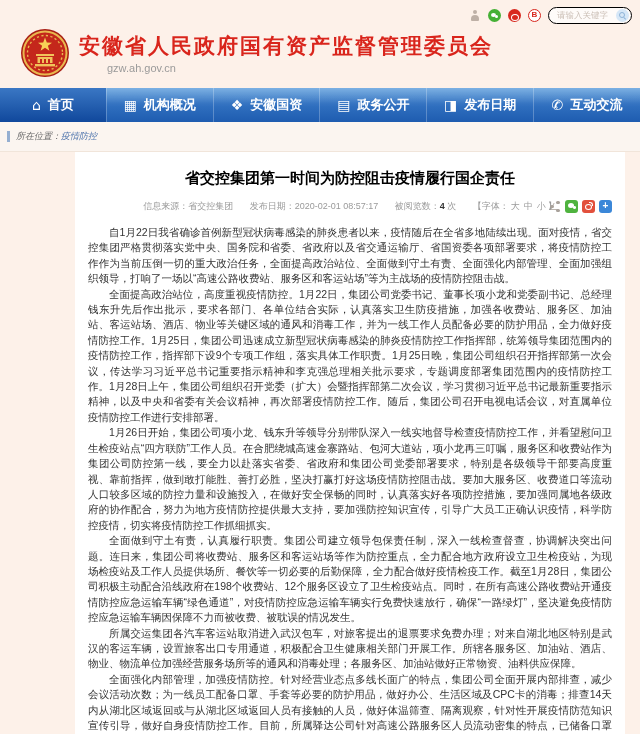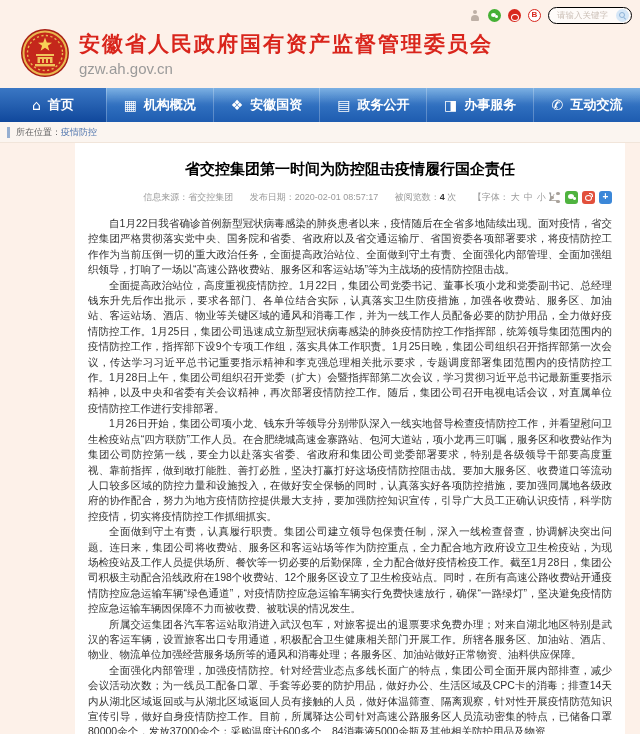--- a/index.html
+++ b/index.html
@@ -25,29 +25,29 @@
   .tb-search input { flex:1; min-width:0; border:none; outline:none; background:transparent; font-size:8.5px; color:#998; font-family:inherit; }
   .tb-search input::placeholder { color:#cbbfb6; }
   .tb-search-btn { width:13px; height:13px; border-radius:50%; background:#d6e7f7; position:relative; cursor:pointer; flex:none; }
   .tb-search-btn::before { content:""; position:absolute; left:3px; top:3px; width:4px; height:4px; border:1.2px solid #8fb4d8; border-radius:50%; }
   .tb-search-btn::after { content:""; position:absolute; left:8px; top:8px; width:3px; height:1.2px; background:#8fb4d8; transform:rotate(45deg); transform-origin:0 0; }
   
   .header { display:flex; align-items:center; padding:4px 9px 10px 20px; }
   .emblem { width:50px; height:50px; flex:none; }
   .header-text { margin-left:9px; }
   .site-title { font-size:21px; font-weight:bold; color:#d9251c; letter-spacing:2px; }
-  .site-domain { font-size:15px; color:#9a9a9a; margin-top:2px; }
+  .site-domain { font-size:11px; color:#9a9a9a; margin-top:2px;margin-left:28px; }
   
   .nav { height:34px; display:flex; background:linear-gradient(180deg,#66a3de 0%,#3272c1 45%,#1e5cb0 100%); }
   .nav-item { flex:1; display:flex; align-items:center; justify-content:center; gap:7px; color:#fff; font-size:13px; font-weight:bold; cursor:pointer; background:linear-gradient(180deg,rgba(255,255,255,.14),rgba(255,255,255,0) 55%); }
   .nav-item + .nav-item { border-left:1px solid rgba(255,255,255,.25); }
   .nav-item.active { background:linear-gradient(180deg,#3a77c4 0%,#10489c 100%); }
   .nav-icon { font-size:14px; font-weight:normal; font-family:"DejaVu Sans",sans-serif; }
   
-  .breadcrumb { height:21px; display:flex; align-items:center; background:#fbf5f0; border-bottom:1px solid #f1e5da; font-size:9px; color:#666; padding-left:7px; }
+  .breadcrumb { height:30px; display:flex; align-items:center; background:#fbf5f0; border-bottom:1px solid #f1e5da; font-size:9px; color:#666; padding-left:7px;font-style:italic; }
   .breadcrumb-bar { width:3px; height:11px; background:#95afd1; margin-right:6px; }
   .breadcrumb-current { color:#4f75ad; cursor:pointer; }
   
   .main { margin-left:75px; width:550px; background:#fff; min-height:568px; padding:17px 13px 16px; }
   .article-title { text-align:center; color:#000000; font-size:15px; font-weight:bold; }
   .article-meta { position:relative; text-align:center; font-size:9px; color:#9a9a9a; margin-top:11px; height:14px; line-height:14px; white-space:nowrap; }
   .meta-seg { margin:0 7px; }
   .views-count { font-weight:bold; color:#333; }
   .font-size-option { cursor:pointer; margin:0 2px; }
   .share-icons { position:absolute; right:0; top:0; display:flex; gap:4px; align-items:center; height:14px; }
@@ -110,21 +110,21 @@
   <div class="nav-item">
     <span class="nav-icon">❖</span>
     <span>安徽国资</span>
   </div>
   <div class="nav-item">
     <span class="nav-icon">▤</span>
     <span>政务公开</span>
   </div>
   <div class="nav-item">
     <span class="nav-icon">◨</span>
-    <span>办事服务</span>
+    <span>发布日期</span>
   </div>
   <div class="nav-item">
     <span class="nav-icon">✆</span>
     <span>互动交流</span>
   </div>
 </div>
 
 <div class="breadcrumb">
   <span class="breadcrumb-bar"></span>
   <span>所在位置：</span>

